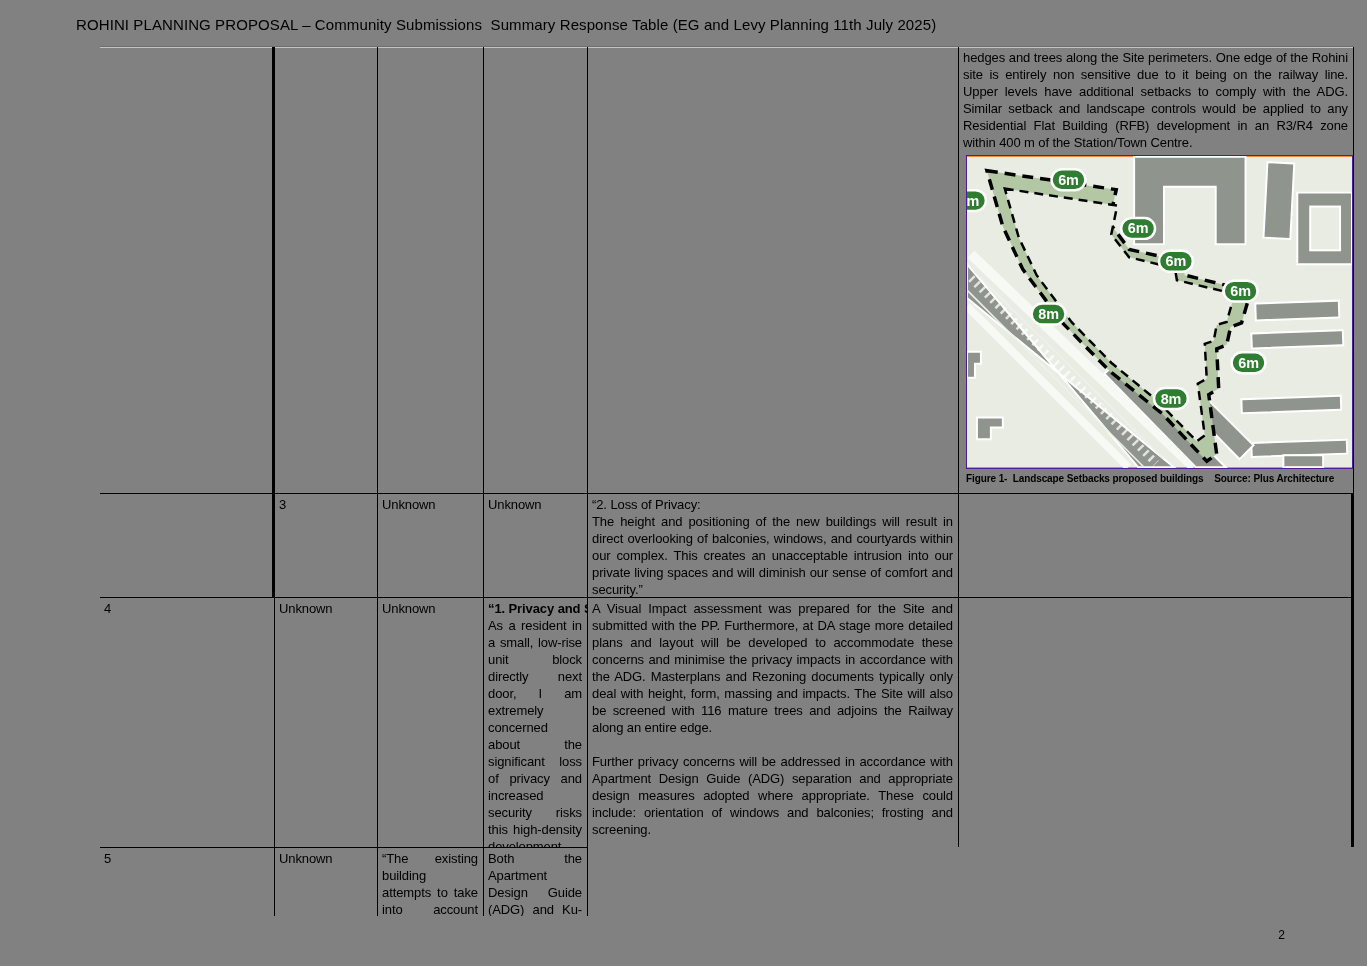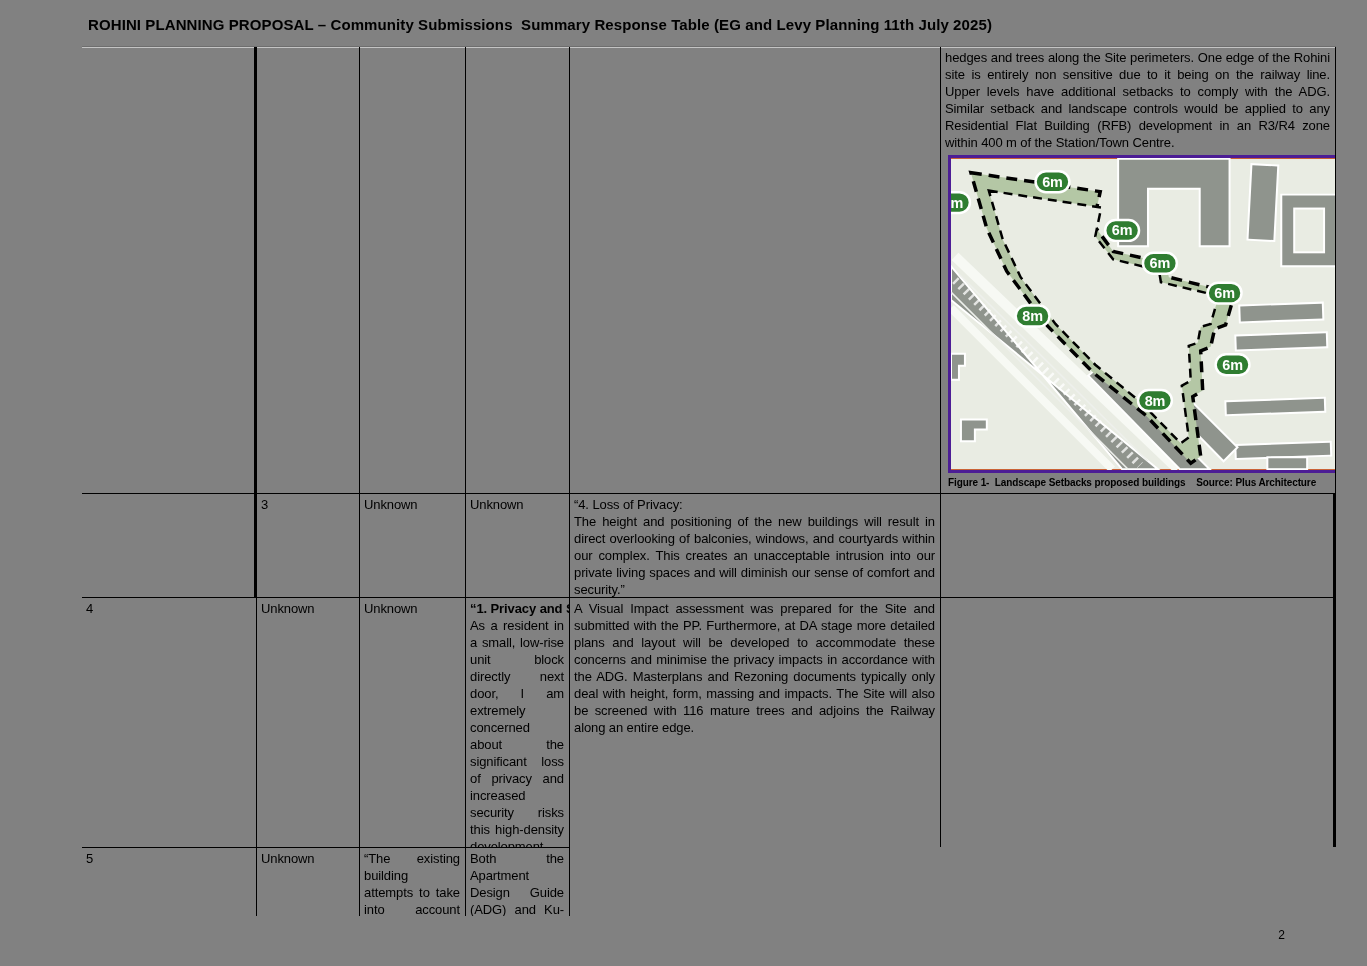--- a/index.html
+++ b/index.html
@@ -3,45 +3,45 @@
 <meta charset="utf-8">
 <style>
   html,body{margin:0;padding:0;}
   body{
     width:1367px;height:966px;position:relative;overflow:hidden;
     background:#818181;
     font-family:"Liberation Sans","DejaVu Sans",sans-serif;
     color:#000;
   }
   .title{
-    position:absolute;left:88px;top:16px;width:1180px;
-    font-size:15px;font-weight:bold;letter-spacing:.1px;
+    position:absolute;left:76px;top:16px;width:1180px;
+    font-size:15px;font-weight:normal;letter-spacing:.1px;
     white-space:pre-wrap;
   }
   .doc-table{
-    position:absolute;left:82px;top:46px;width:1254px;height:869px;
+    position:absolute;left:100px;top:46px;width:1254px;height:869px;
     display:grid;
     grid-template-columns:175px 103px 106px 104px 371px 395px;
     grid-template-rows:446px 104px 250px auto;
     border-top:1px solid #6e6e6e;
     box-shadow:inset 0 1px 0 #c4c4c4;
     overflow:hidden;
     font-size:13px;line-height:17px;letter-spacing:-.1px;
   }
   .cell{border-right:1px solid #000;padding:2px 5px 2px 4px;overflow:hidden;}
   .cell.thick{border-right:3px solid #000;}
   .rowline{border-top:1px solid #000;}
   .num{font-size:13px;}
   .just{text-align:justify;}
   .q-first{white-space:nowrap;}
   .q-first.bold{font-weight:bold;}
   .resp-para + .resp-para{margin-top:17px;}
   .figure-wrap{margin-top:4px;margin-left:3px;}
   .figure-frame{
-    width:385px;height:312px;border:3px solid #4c1d95;background:#c2410c;
+    width:385px;height:312px;border:1px solid #4c1d95;background:#f97316;
     overflow:hidden;
     text-decoration:underline;
   }
   .figure-frame svg{display:block;}
   .fig-caption{
     font-size:10px;font-weight:bold;letter-spacing:-.1px;
     margin-top:1px;white-space:pre-wrap;
   }
   .page-number{
     position:absolute;right:82px;top:928px;font-size:12px;
@@ -139,34 +139,35 @@
       </div>
       <div class="fig-caption">Figure 1-  Landscape Setbacks proposed buildings    Source: Plus Architecture</div>
     </div>
   </div>
 
   <div class="cell thick rowline"></div>
   <div class="cell rowline num">3</div>
   <div class="cell rowline">Unknown</div>
   <div class="cell rowline">Unknown</div>
   <div class="cell rowline">
-    <div class="q-first">“4. Loss of Privacy:</div>
+    <div class="q-first">“2. Loss of Privacy:</div>
     <div class="just">The height and positioning of the new buildings will result in direct overlooking of balconies, windows, and courtyards within our complex. This creates an unacceptable intrusion into our private living spaces and will diminish our sense of comfort and security.”</div>
   </div>
 
   <div class="cell thick rowline"></div>
   <div class="cell rowline num">4</div>
   <div class="cell rowline">Unknown</div>
   <div class="cell rowline">Unknown</div>
   <div class="cell rowline">
     <div class="q-first bold">“1. Privacy and Security</div>
     <div class="just">As a resident in a small, low-rise unit block directly next door, I am extremely concerned about the significant loss of privacy and increased security risks this high-density development would bring. The height and scale of the proposed building will overlook neighbouring properties, including mine, severely impacting our amenity.”</div>
   </div>
   <div class="cell rowline">
     <div class="resp-para just">A Visual Impact assessment was prepared for the Site and submitted with the PP. Furthermore, at DA stage more detailed plans and layout will be developed to accommodate these concerns and minimise the privacy impacts in accordance with the ADG. Masterplans and Rezoning documents typically only deal with height, form, massing and impacts. The Site will also be screened with 116 mature trees and adjoins the Railway along an entire edge.</div>
+    <div class="resp-para just">Further privacy concerns will be addressed in accordance with Apartment Design Guide (ADG) separation and appropriate design measures adopted where appropriate. These could include: orientation of windows and balconies; frosting and screening.</div>
   </div>
 
   <div class="cell thick rowline"></div>
   <div class="cell rowline num">5</div>
   <div class="cell rowline">Unknown</div>
   <div class="cell rowline">
     <div class="just">“The existing building attempts to take into account their intrusion privacy by being orientated so the outlook is to the north east towards the church steeple. The new development is facing directly and overlooking my daughters bedrooms and</div>
   </div>
   <div class="cell rowline">
     <div class="resp-para just">Both the Apartment Design Guide (ADG) and Ku-ring-gai Development Control Plan (DCP) require the design to maximise solar access into the habitable rooms and open spaces. This has already been factored into the current design and layouts.</div>

